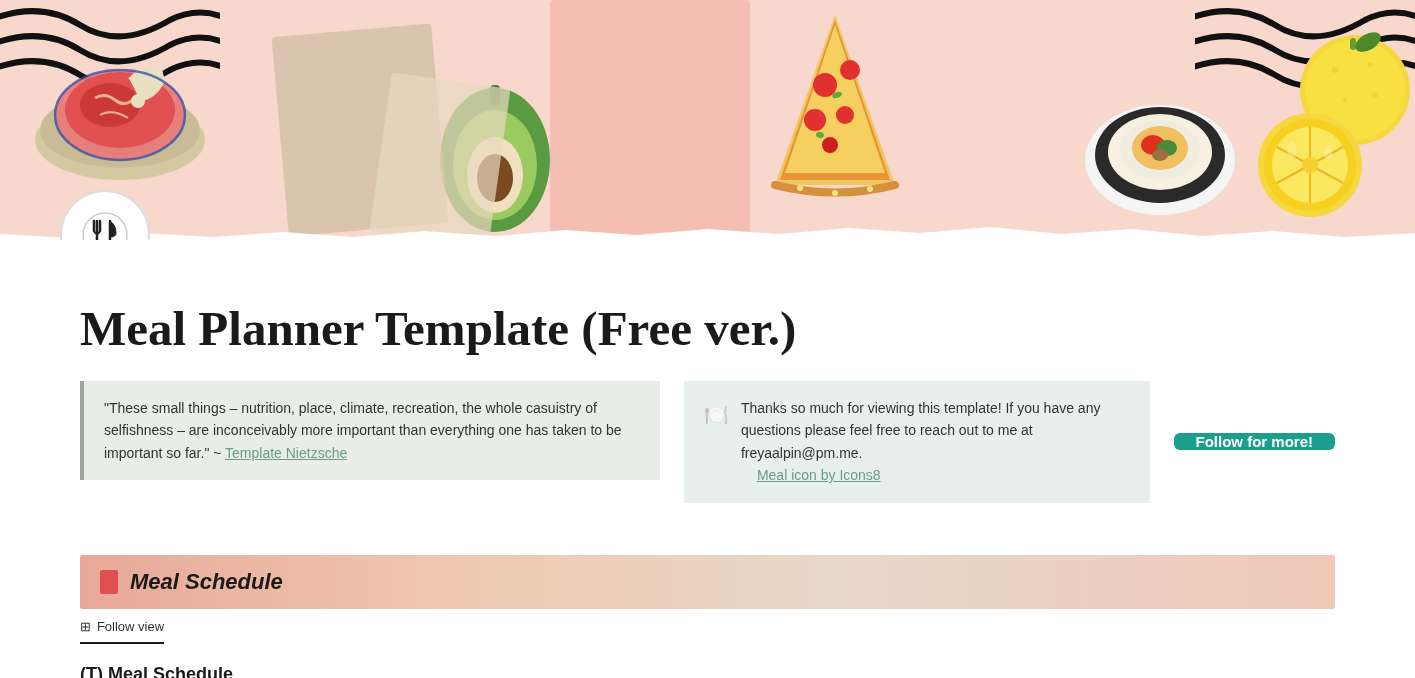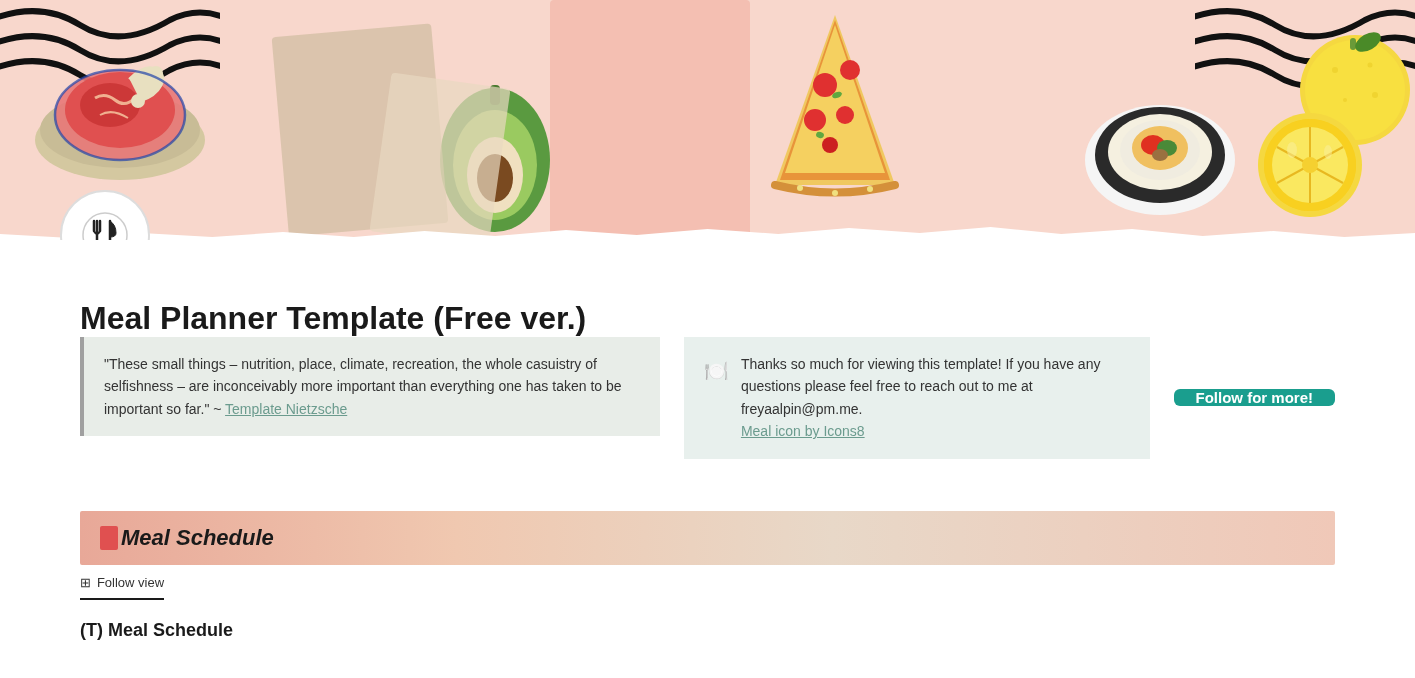--- a/index.html
+++ b/index.html
@@ -44,23 +44,25 @@
       z-index: 10;
     }
 
     
     .main-content {
       max-width: 1415px;
       padding: 60px 80px 20px 80px;
     }
 
     .page-title {
-      font-size: 32px;
+      font-size: 49px;
       font-weight: 700;
       color: #1a1a1a;
+      margin-bottom: 24px;
+      font-family: Liberation Serif, serif;
     }
 
     
     .info-row {
       display: flex;
       gap: 24px;
       margin-bottom: 32px;
       align-items: flex-start;
     }
 
@@ -90,20 +92,21 @@
       align-items: flex-start;
     }
     .info-card .icon-fork {
       font-size: 20px;
       margin-top: 2px;
       color: #5a8a7a;
     }
     .info-card a {
       color: #6b9b8e;
       text-decoration: underline;
+      margin-left: 16px;
     }
 
     .follow-btn {
       background: #1a9e8e;
       color: #fff;
       border: none;
       padding: 0 22px;
       border-radius: 6px;
       font-size: 15px;
       font-weight: 600;
@@ -121,21 +124,21 @@
       position: relative;
       border-radius: 2px;
     }
     .meal-schedule-title {
       font-size: 22px;
       font-weight: 800;
       font-style: italic;
       color: #1a1a1a;
       display: flex;
       align-items: center;
-      gap: 3px;
+      gap: 12px;
     }
     .meal-schedule-title .red-tag {
       background: #e05050;
       width: 18px;
       height: 24px;
       display: inline-block;
       border-radius: 2px;
     }
 
     

